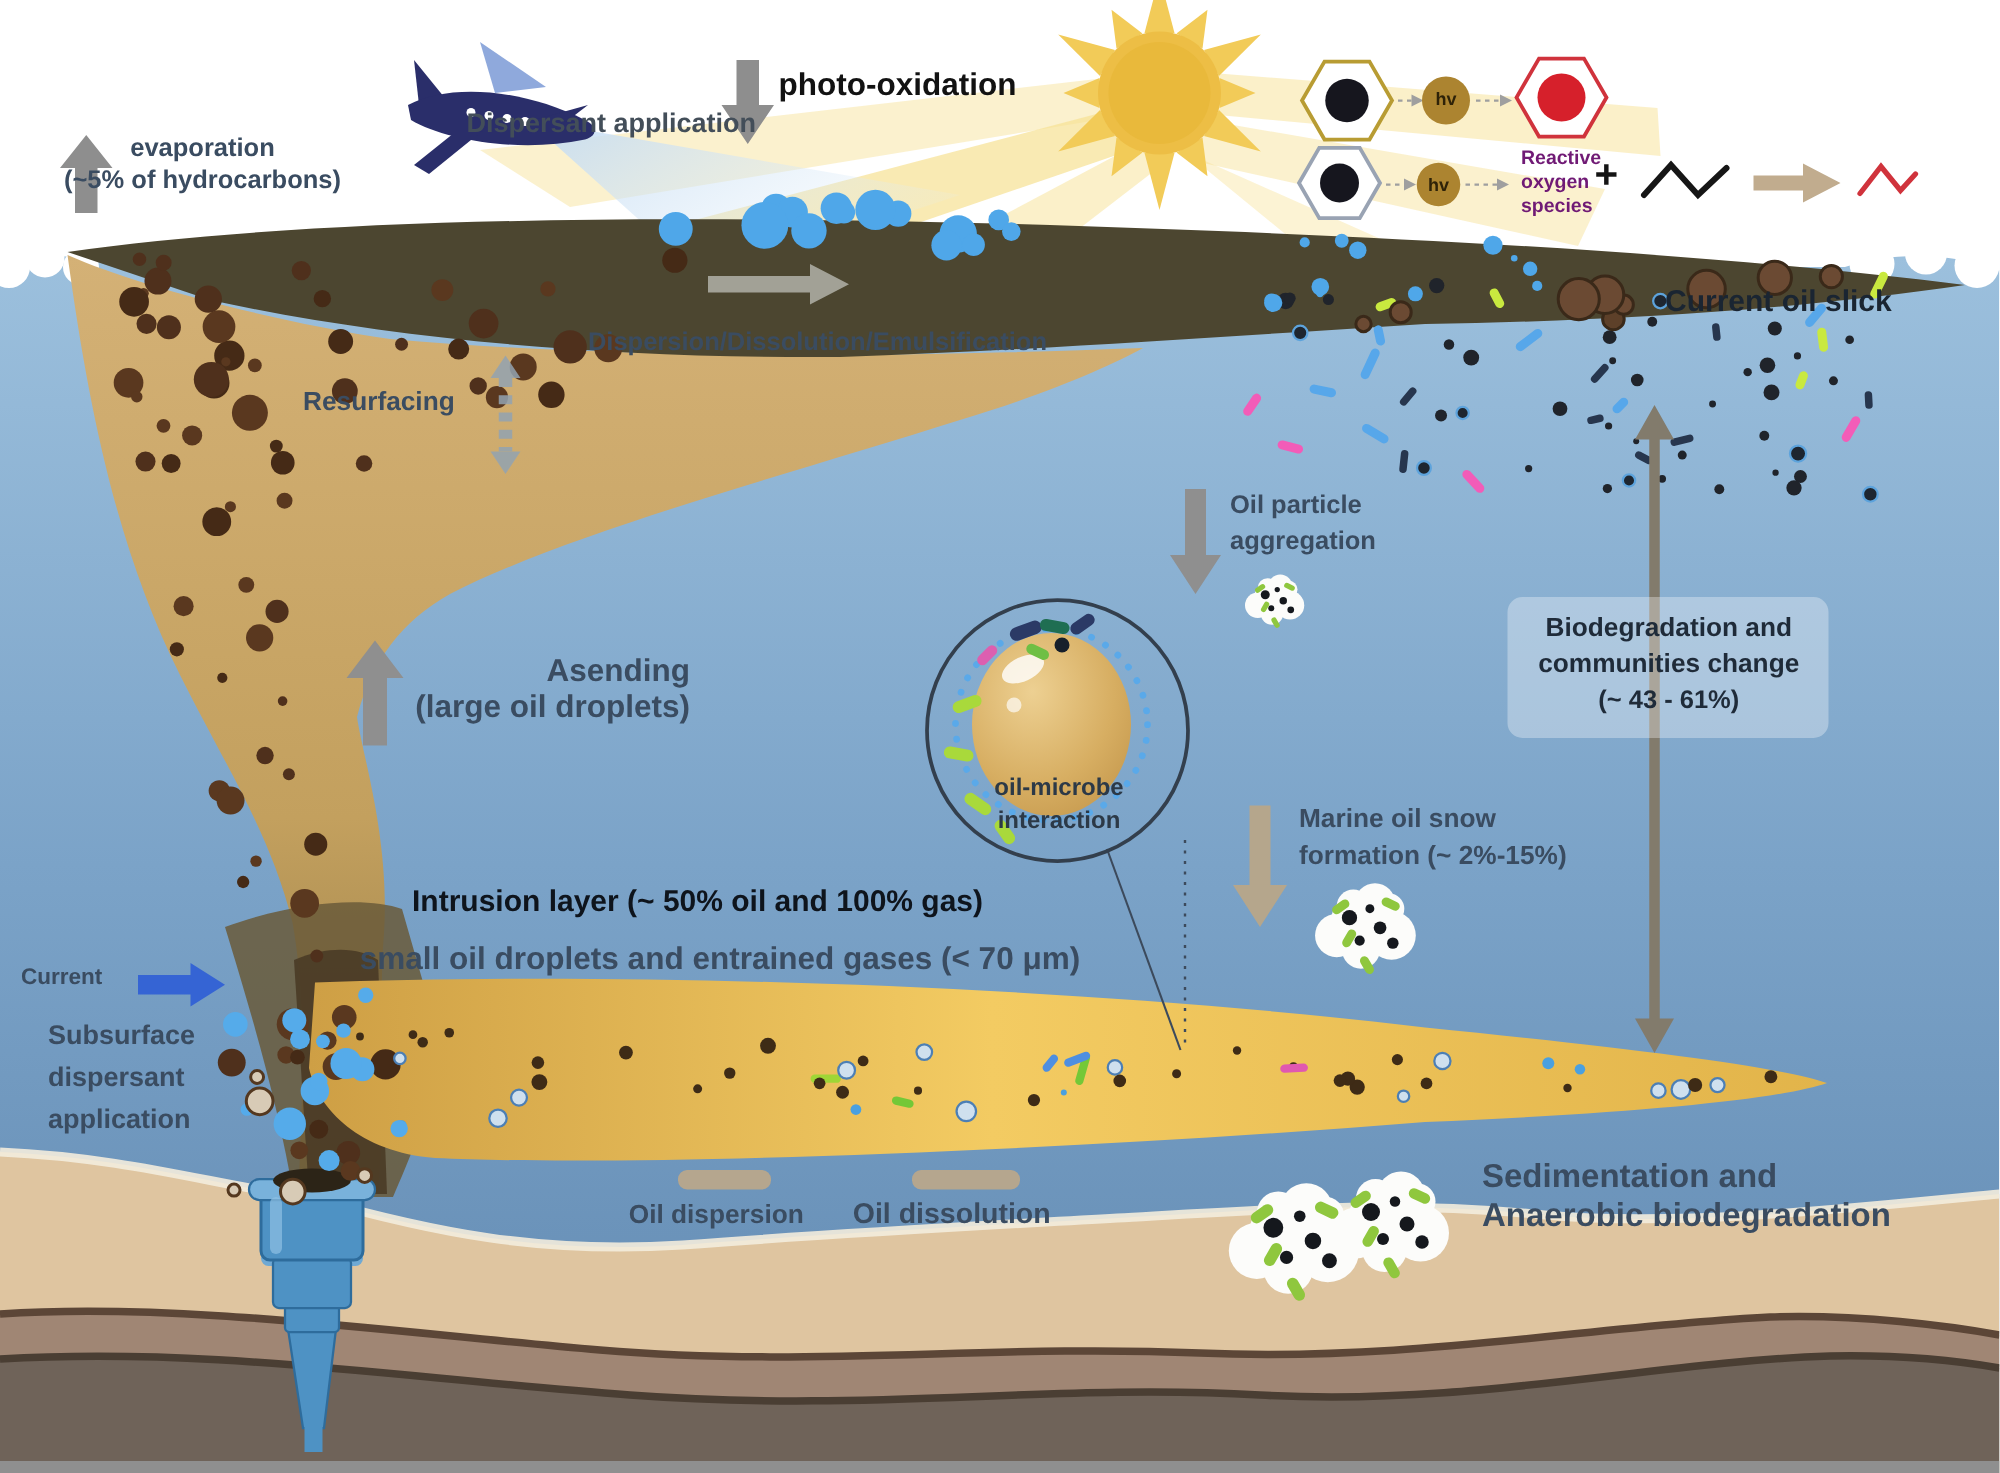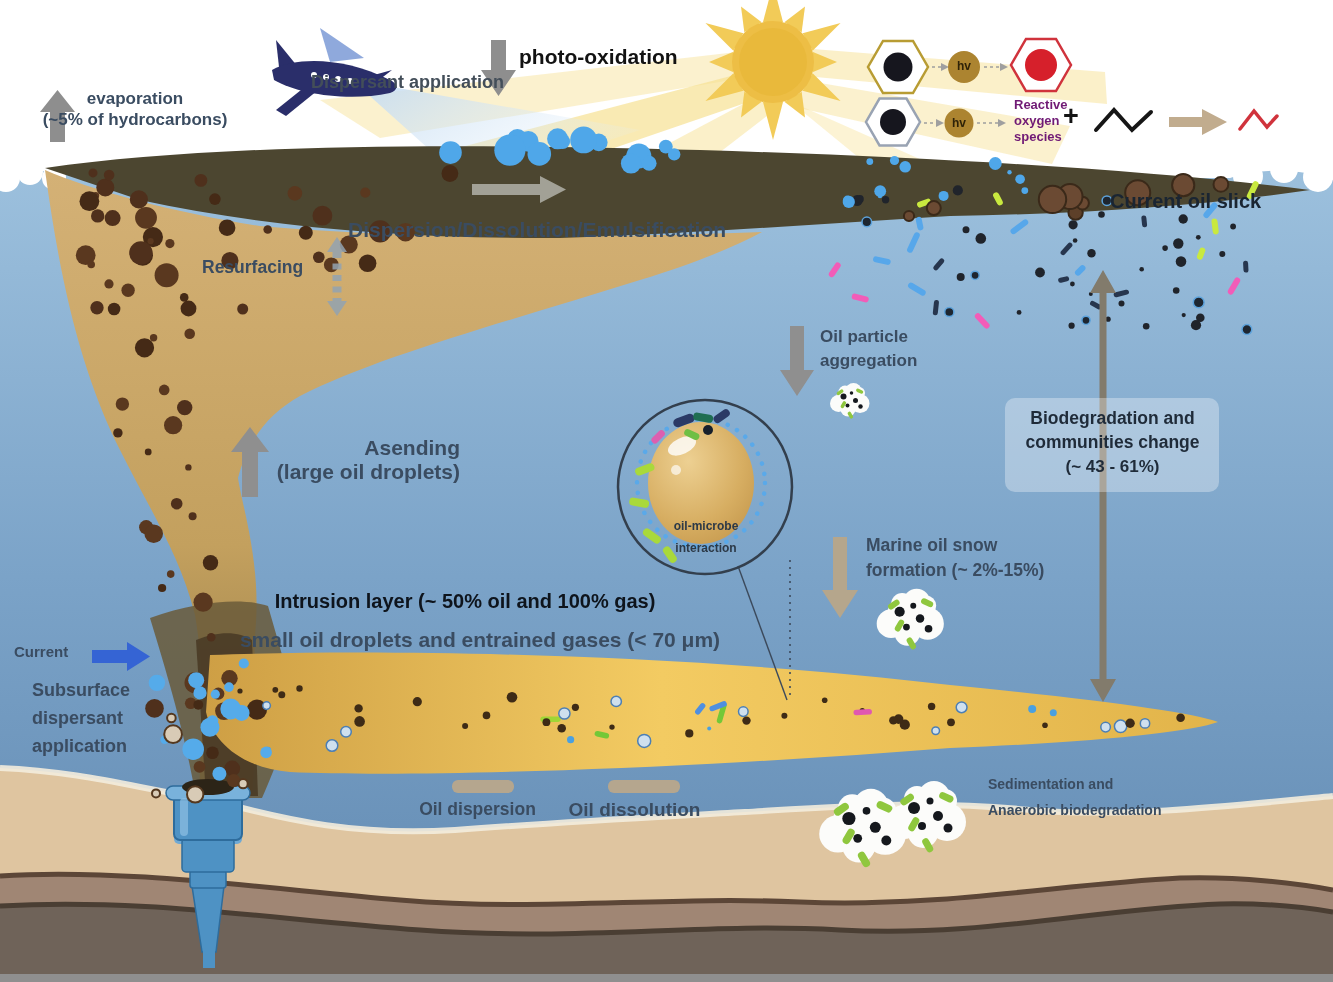--- a/index.html
+++ b/index.html
@@ -7,35 +7,35 @@
   .scene svg{position:absolute;left:0;top:0}
   .lbl{position:absolute;color:#3A4C61;font-weight:600;white-space:pre-line}
   #l-evap{left:30px;top:88px;width:210px;text-align:center;font-size:17px;line-height:21px}
   #l-disp{left:295px;top:72px;width:225px;text-align:center;font-size:18px;color:#434E59}
   #l-photo{left:519px;top:45px;font-size:21px;font-weight:800;color:#121212}
   #l-hv1{left:950px;top:59px;width:28px;text-align:center;font-size:12px;font-weight:700;color:#2E2208}
   #l-hv2{left:945px;top:116px;width:28px;text-align:center;font-size:12px;font-weight:700;color:#2E2208}
   #l-ros{left:1014px;top:97px;font-size:13px;line-height:16px;font-weight:700;color:#701a75}
   #l-plus{left:1063px;top:101px;font-size:27px;font-weight:700;color:#141414}
   #l-slick{left:1110px;top:190px;width:215px;font-size:20px;font-weight:800;color:#1A2532}
-  #l-dde{left:348px;top:218px;width:350px;text-align:right;font-size:21px}
+  #l-dde{left:348px;top:218px;width:350px;text-align:right;font-size:17px}
   #l-resurf{left:202px;top:257px;font-size:17.5px}
   #l-aggr{left:820px;top:325px;font-size:17px;line-height:24px}
   #l-asc{left:275px;top:436px;width:185px;text-align:right;font-size:21px;line-height:24px}
-  #l-om{left:636px;top:515px;width:140px;text-align:center;font-size:12px;line-height:22px;color:#2C3947}
+  #l-om{left:636px;top:515px;width:140px;text-align:center;font-size:16px;line-height:22px;color:#2C3947}
   #l-bio{left:1010px;top:406px;width:205px;text-align:center;font-size:17.5px;line-height:24px;font-weight:800;color:#1F2B39}
   #l-bior{left:1010px;top:457px;width:205px;text-align:center;font-size:17px;font-weight:800;color:#1F2B39}
   #l-msnow{left:866px;top:533px;font-size:17.5px;line-height:25px}
   #l-intr{left:215px;top:590px;width:500px;text-align:center;font-size:20px;font-weight:800;color:#0E141C}
   #l-intrs{left:225px;top:628px;width:510px;text-align:center;font-size:21px}
   #l-cur{left:14px;top:643px;font-size:15px}
   #l-sub{left:32px;top:676px;font-size:18px;line-height:28px}
   #l-odisp{left:405px;top:799px;width:145px;text-align:center;font-size:17.5px}
   #l-odiss{left:562px;top:799px;width:145px;text-align:center;font-size:19px}
-  #l-sed{left:988px;top:771px;font-size:14px;line-height:26px}
+  #l-sed{left:988px;top:771px;font-size:22px;line-height:26px}
 </style>
 </head>
 <body>
 
 <div class="scene">
 <svg width="1333" height="982" viewBox="0 0 1333 982">
   <defs>
     <linearGradient id="waterGrad" x1="0" y1="0" x2="0" y2="1">
       <stop offset="0" stop-color="#9CC0DD"></stop>
           <stop offset="0.5" stop-color="#7BA3C8"></stop>

